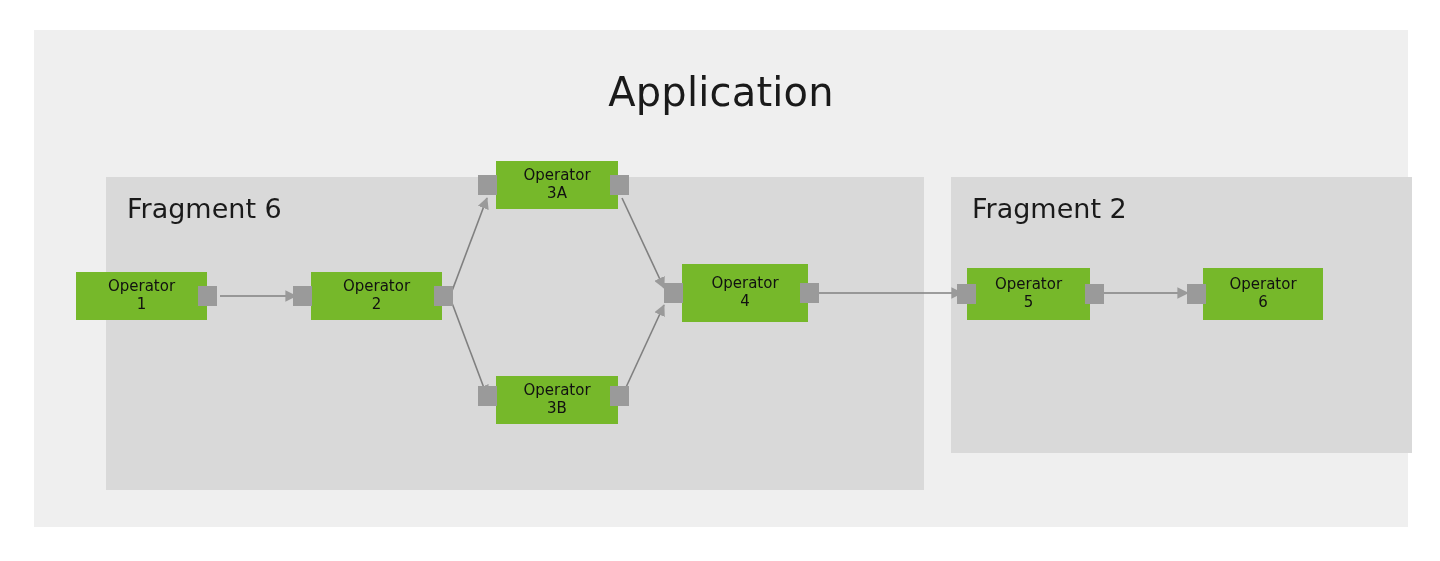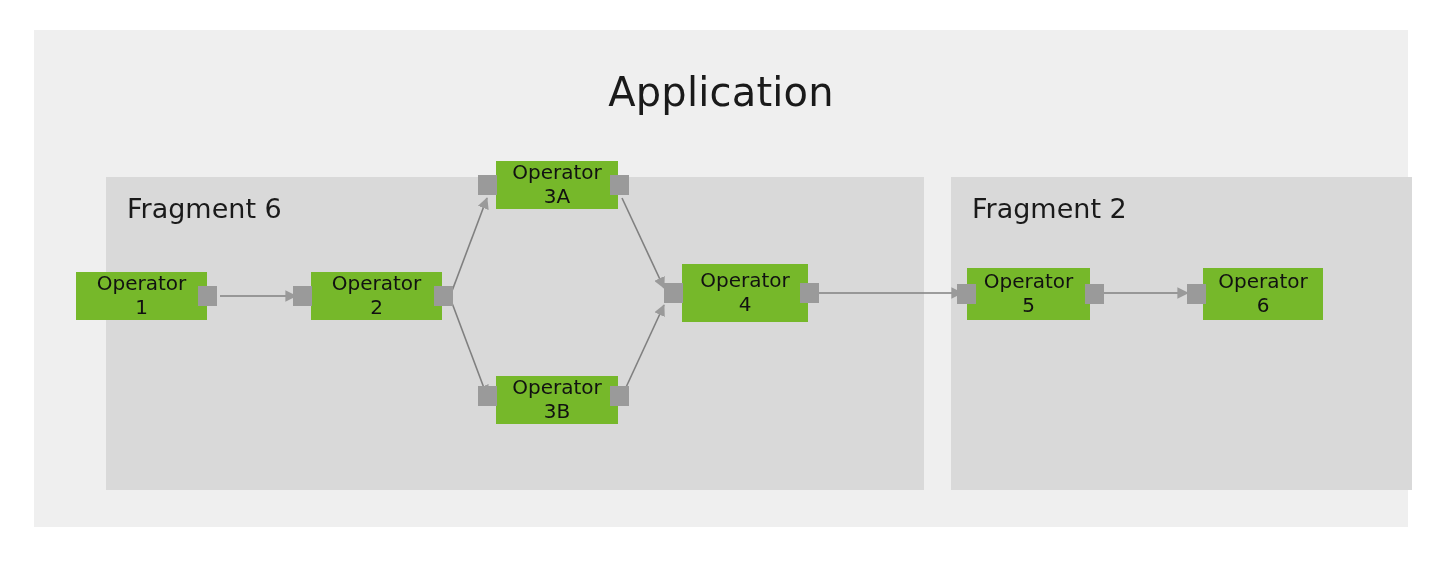--- a/index.html
+++ b/index.html
@@ -52,21 +52,21 @@
   #fragment-1 {
     left: 72px;
     top: 147px;
     width: 818px;
     height: 313px;
   }
   #fragment-2 {
     left: 917px;
     top: 147px;
     width: 461px;
-    height: 313px;
+    height: 276px;
   }
   .fragment-title {
     position: absolute;
     left: 21px;
     top: 18px;
     font-size: 27px;
     font-weight: 400;
     color: #1a1a1a;
     line-height: 1;
     white-space: nowrap;
@@ -84,21 +84,21 @@
 
   
   .operator {
     position: absolute;
     background: #76b82a;
     display: flex;
     align-items: center;
     justify-content: center;
     text-align: center;
     color: #111111;
-    font-size: 20px;
+    font-size: 15px;
     line-height: 1.18;
     box-sizing: border-box;
   }
   .operator .op-label {
     white-space: pre-line;
     pointer-events: none;
   }
 
   
   .port {

